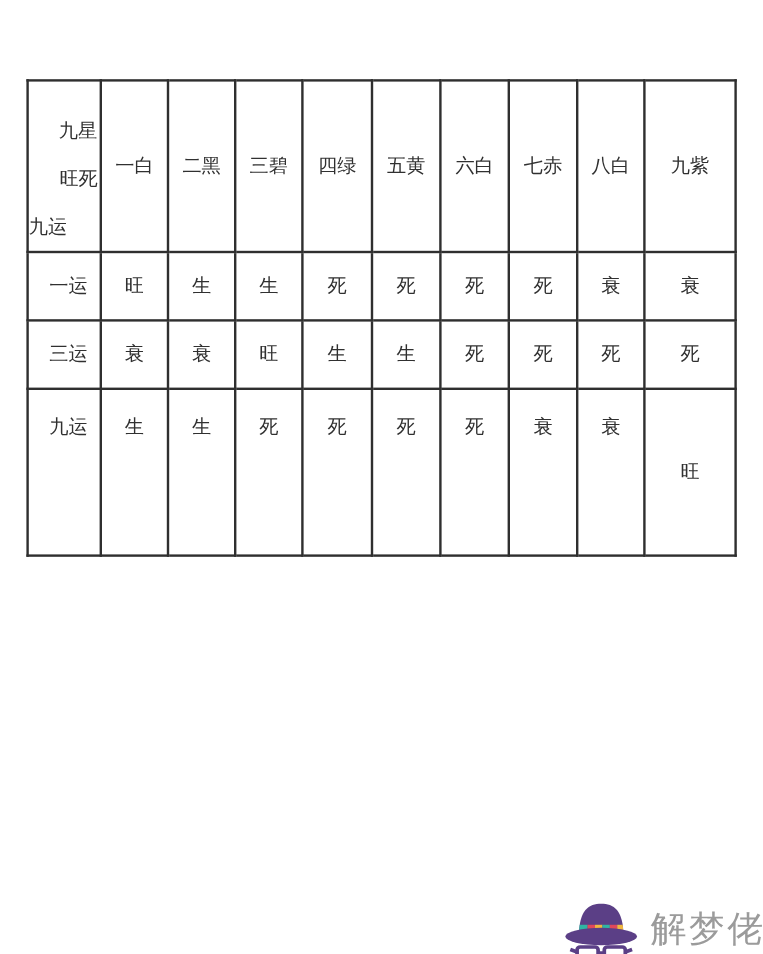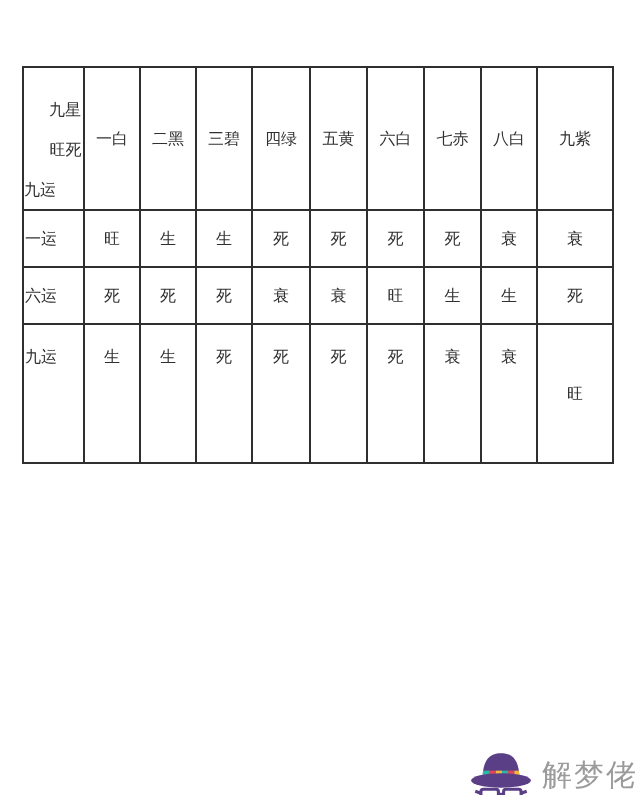--- a/index.html
+++ b/index.html
@@ -17,21 +17,21 @@
     border:2px solid #2f2f2f;
     font-weight:normal; font-size:16px; color:#303030;
     text-align:center; vertical-align:middle;
     padding:0; line-height:1;
   }
   .grid thead tr { height:143px; }
   .grid tbody tr { height:57px; }
   .grid tbody tr.tall { height:139px; }
   .grid tbody tr.tall th, .grid tbody tr.tall td { vertical-align:top; padding-top:24px; }
   .grid tbody tr.tall td.low { vertical-align:middle; padding-top:0; }
-  .grid th.rowlabel { text-align:left; padding-left:1px; }
+  .grid th.rowlabel { text-align:left; padding-left:17px; }
   .corner { vertical-align:top; }
   .corner div { line-height:1; }
   .corner .c1 { text-align:right; margin:22px 2px 0 0; }
   .corner .c2 { text-align:center; margin-top:24px;padding-left:24px; }
   .corner .c3 { text-align:left; margin-top:24px; }
   .watermark-brand {
     position:absolute; left:542px; top:737px;
     font-size:30px; letter-spacing:2px; line-height:1;
     white-space:nowrap;
   }
@@ -86,29 +86,29 @@
           <td>生</td>
           <td>生</td>
           <td>死</td>
           <td>死</td>
           <td>死</td>
           <td>死</td>
           <td>衰</td>
           <td>衰</td>
         </tr>
         <tr>
-          <th class="rowlabel">六运</th>
-          <td>死</td>
-          <td>死</td>
-          <td>死</td>
+          <th class="rowlabel">三运</th>
           <td>衰</td>
           <td>衰</td>
           <td>旺</td>
           <td>生</td>
           <td>生</td>
+          <td>死</td>
+          <td>死</td>
+          <td>死</td>
           <td>死</td>
         </tr>
         <tr class="tall">
           <th class="rowlabel">九运</th>
           <td>生</td>
           <td>生</td>
           <td>死</td>
           <td>死</td>
           <td>死</td>
           <td>死</td>

